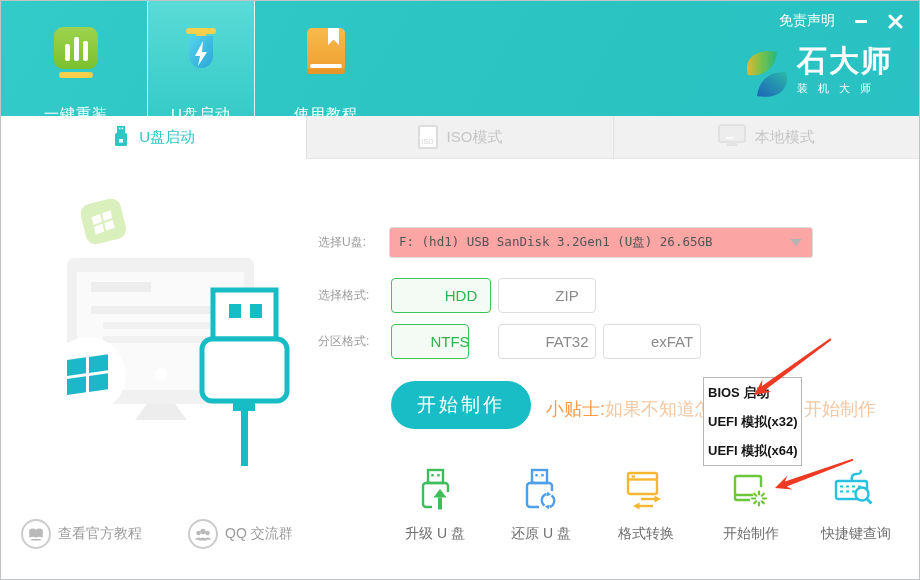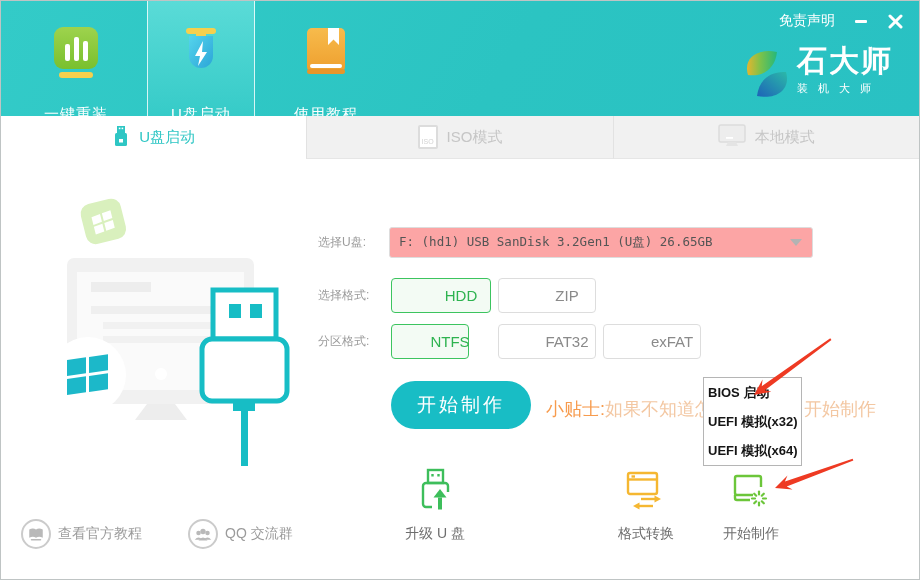--- a/index.html
+++ b/index.html
@@ -298,20 +298,37 @@
           <path d="M20 40 H14 a3 3 0 0 1 -3 -3 V19 a3 3 0 0 1 3 -3 H33 a3 3 0 0 1 3 3 V25"></path>
           <g fill="#3dbe5b" stroke="none">
             <polygon points="28,22 21.5,30.5 34.5,30.5"></polygon>
             <rect x="26" y="30.5" width="4" height="12"></rect>
           </g>
         </svg>
       </span>
       <span class="tlabel">升级 U 盘</span>
     </div>
 
+    <div class="tool" style="left:495px;">
+      <span>
+        <svg width="46" height="46" viewBox="0 0 46 46" fill="none" stroke="#4d9feb" stroke-width="2.4">
+          <rect x="14" y="3" width="15" height="13"></rect>
+          <line x1="18.5" y1="7" x2="18.5" y2="9.5"></line>
+            <line x1="24.5" y1="7" x2="24.5" y2="9.5"></line>
+          <path d="M21 40 H12 a3 3 0 0 1 -3 -3 V19 a3 3 0 0 1 3 -3 H31 a3 3 0 0 1 3 3 V24"></path>
+          <path d="M26.5 38.5 a6.5 6.5 0 0 1 2 -11.5"></path>
+          <path d="M33.5 28.5 a6.5 6.5 0 0 1 -2 11.5"></path>
+          <g fill="#4d9feb" stroke="none">
+            <polygon points="29.5,24.5 33,27.5 28.5,29.5"></polygon>
+            <polygon points="30.5,42.5 27,39.5 31.5,37.5"></polygon>
+          </g>
+        </svg>
+      </span>
+      <span class="tlabel">还原 U 盘</span>
+    </div>
 
     <div class="tool" style="left:600px;">
       <span>
         <svg width="46" height="46" viewBox="0 0 46 46" fill="none" stroke="#f5b731" stroke-width="2.4">
           <rect x="5" y="6" width="29" height="21" rx="2"></rect>
           <line x1="5" y1="12.5" x2="34" y2="12.5"></line>
           <line x1="8.5" y1="9.5" x2="12" y2="9.5"></line>
           <path d="M18 32 H32"></path>
           <path d="M30 39 H16"></path>
           <g fill="#f5b731" stroke="none">
@@ -336,20 +353,40 @@
             <line x1="26.2" y1="26.7" x2="28.2" y2="28.7"></line>
             <line x1="33.8" y1="34.3" x2="35.8" y2="36.3"></line>
             <line x1="35.8" y1="26.7" x2="33.8" y2="28.7"></line>
             <line x1="28.2" y1="34.3" x2="26.2" y2="36.3"></line>
           </g>
         </svg>
       </span>
       <span class="tlabel">开始制作</span>
     </div>
 
+    <div class="tool" style="left:810px;">
+      <span>
+        <svg width="46" height="46" viewBox="0 0 46 46" fill="none" stroke="#2bc0df" stroke-width="2.4">
+          <path d="M19 14 Q17.5 7 23.5 7 Q29 7 27.5 3"></path>
+          <rect x="3" y="14" width="31" height="18" rx="2"></rect>
+          <g stroke-width="2">
+            <line x1="7" y1="19.5" x2="10" y2="19.5"></line>
+              <line x1="13" y1="19.5" x2="16" y2="19.5"></line>
+            <line x1="19" y1="19.5" x2="22" y2="19.5"></line>
+              <line x1="25" y1="19.5" x2="28" y2="19.5"></line>
+            <line x1="7" y1="24.5" x2="10" y2="24.5"></line>
+              <line x1="13" y1="24.5" x2="16" y2="24.5"></line>
+            <line x1="19" y1="24.5" x2="22" y2="24.5"></line>
+          </g>
+          <circle cx="29" cy="27" r="6.5" fill="#fff"></circle>
+          <line x1="33.5" y1="31.5" x2="38.5" y2="36.5" stroke-width="3"></line>
+        </svg>
+      </span>
+      <span class="tlabel">快捷键查询</span>
+    </div>
 
     <svg class="arrows" width="920" height="422" viewBox="0 0 920 422">
       <g fill="#ee3a23">
         <path transform="translate(753,236) rotate(-36)" d="M0 0 L16 -7.5 L11.5 -2.6 L95 -1 L95 1 L11.5 2.6 L16 7.5 Z"></path>
         <path transform="translate(774,329) rotate(-20)" d="M0 0 L16 -7.5 L11.5 -2.6 L83 -1 L83 1 L11.5 2.6 L16 7.5 Z"></path>
       </g>
     </svg>
   </div>
 </div>
 

